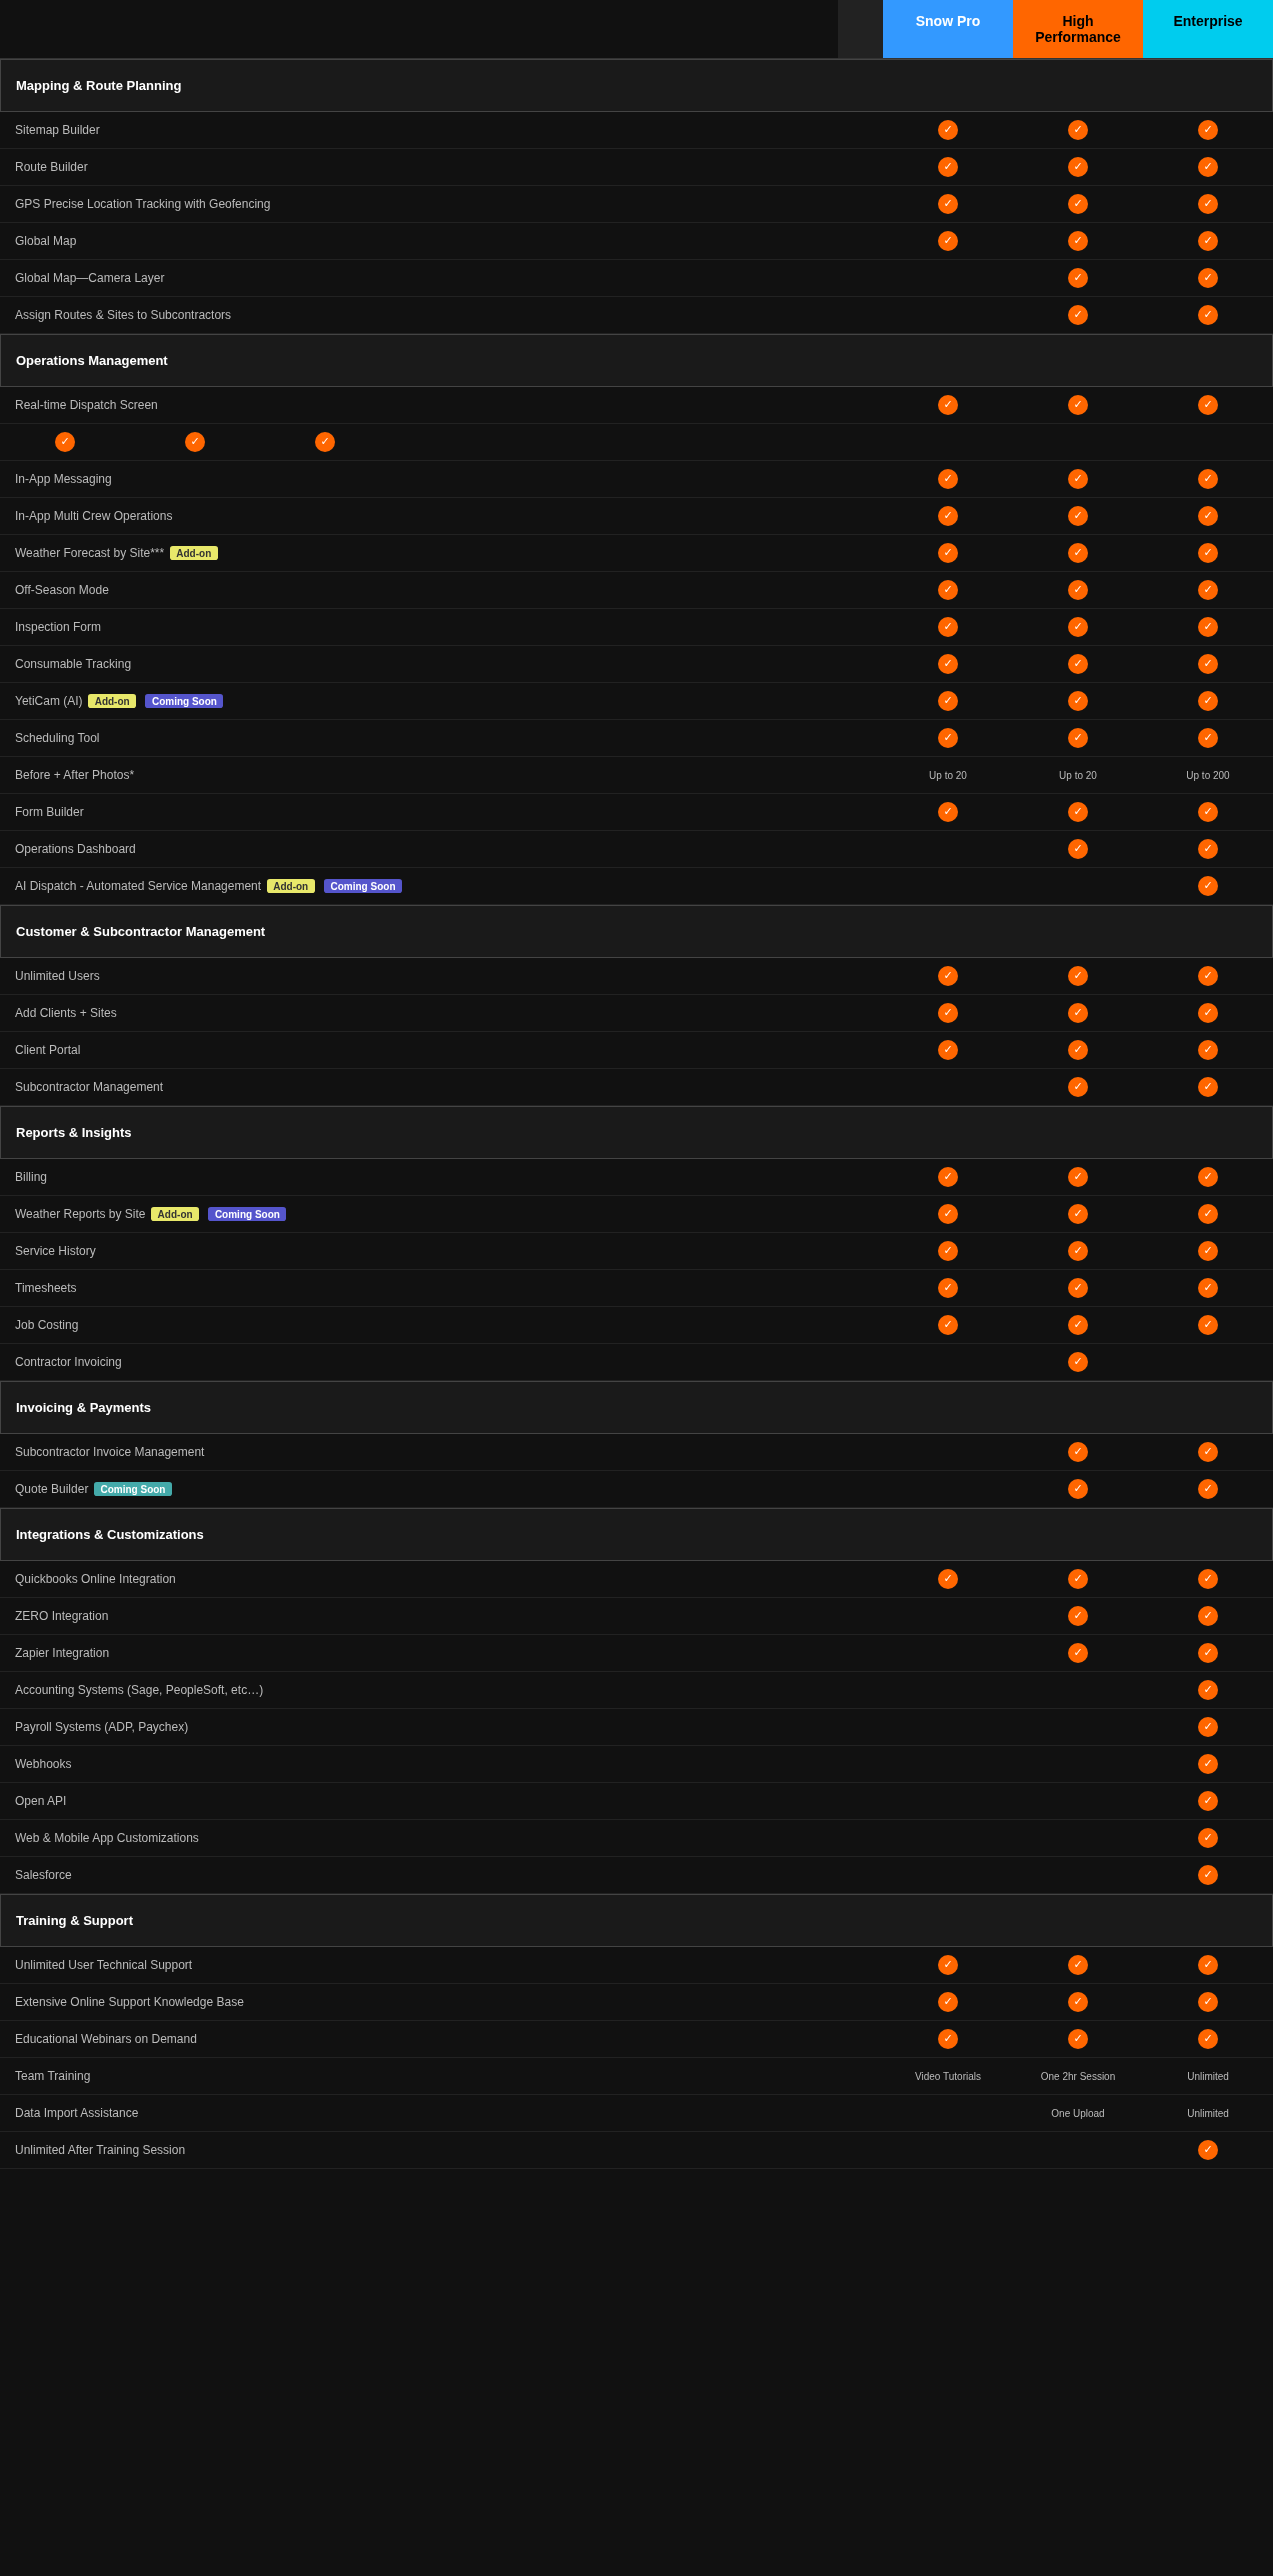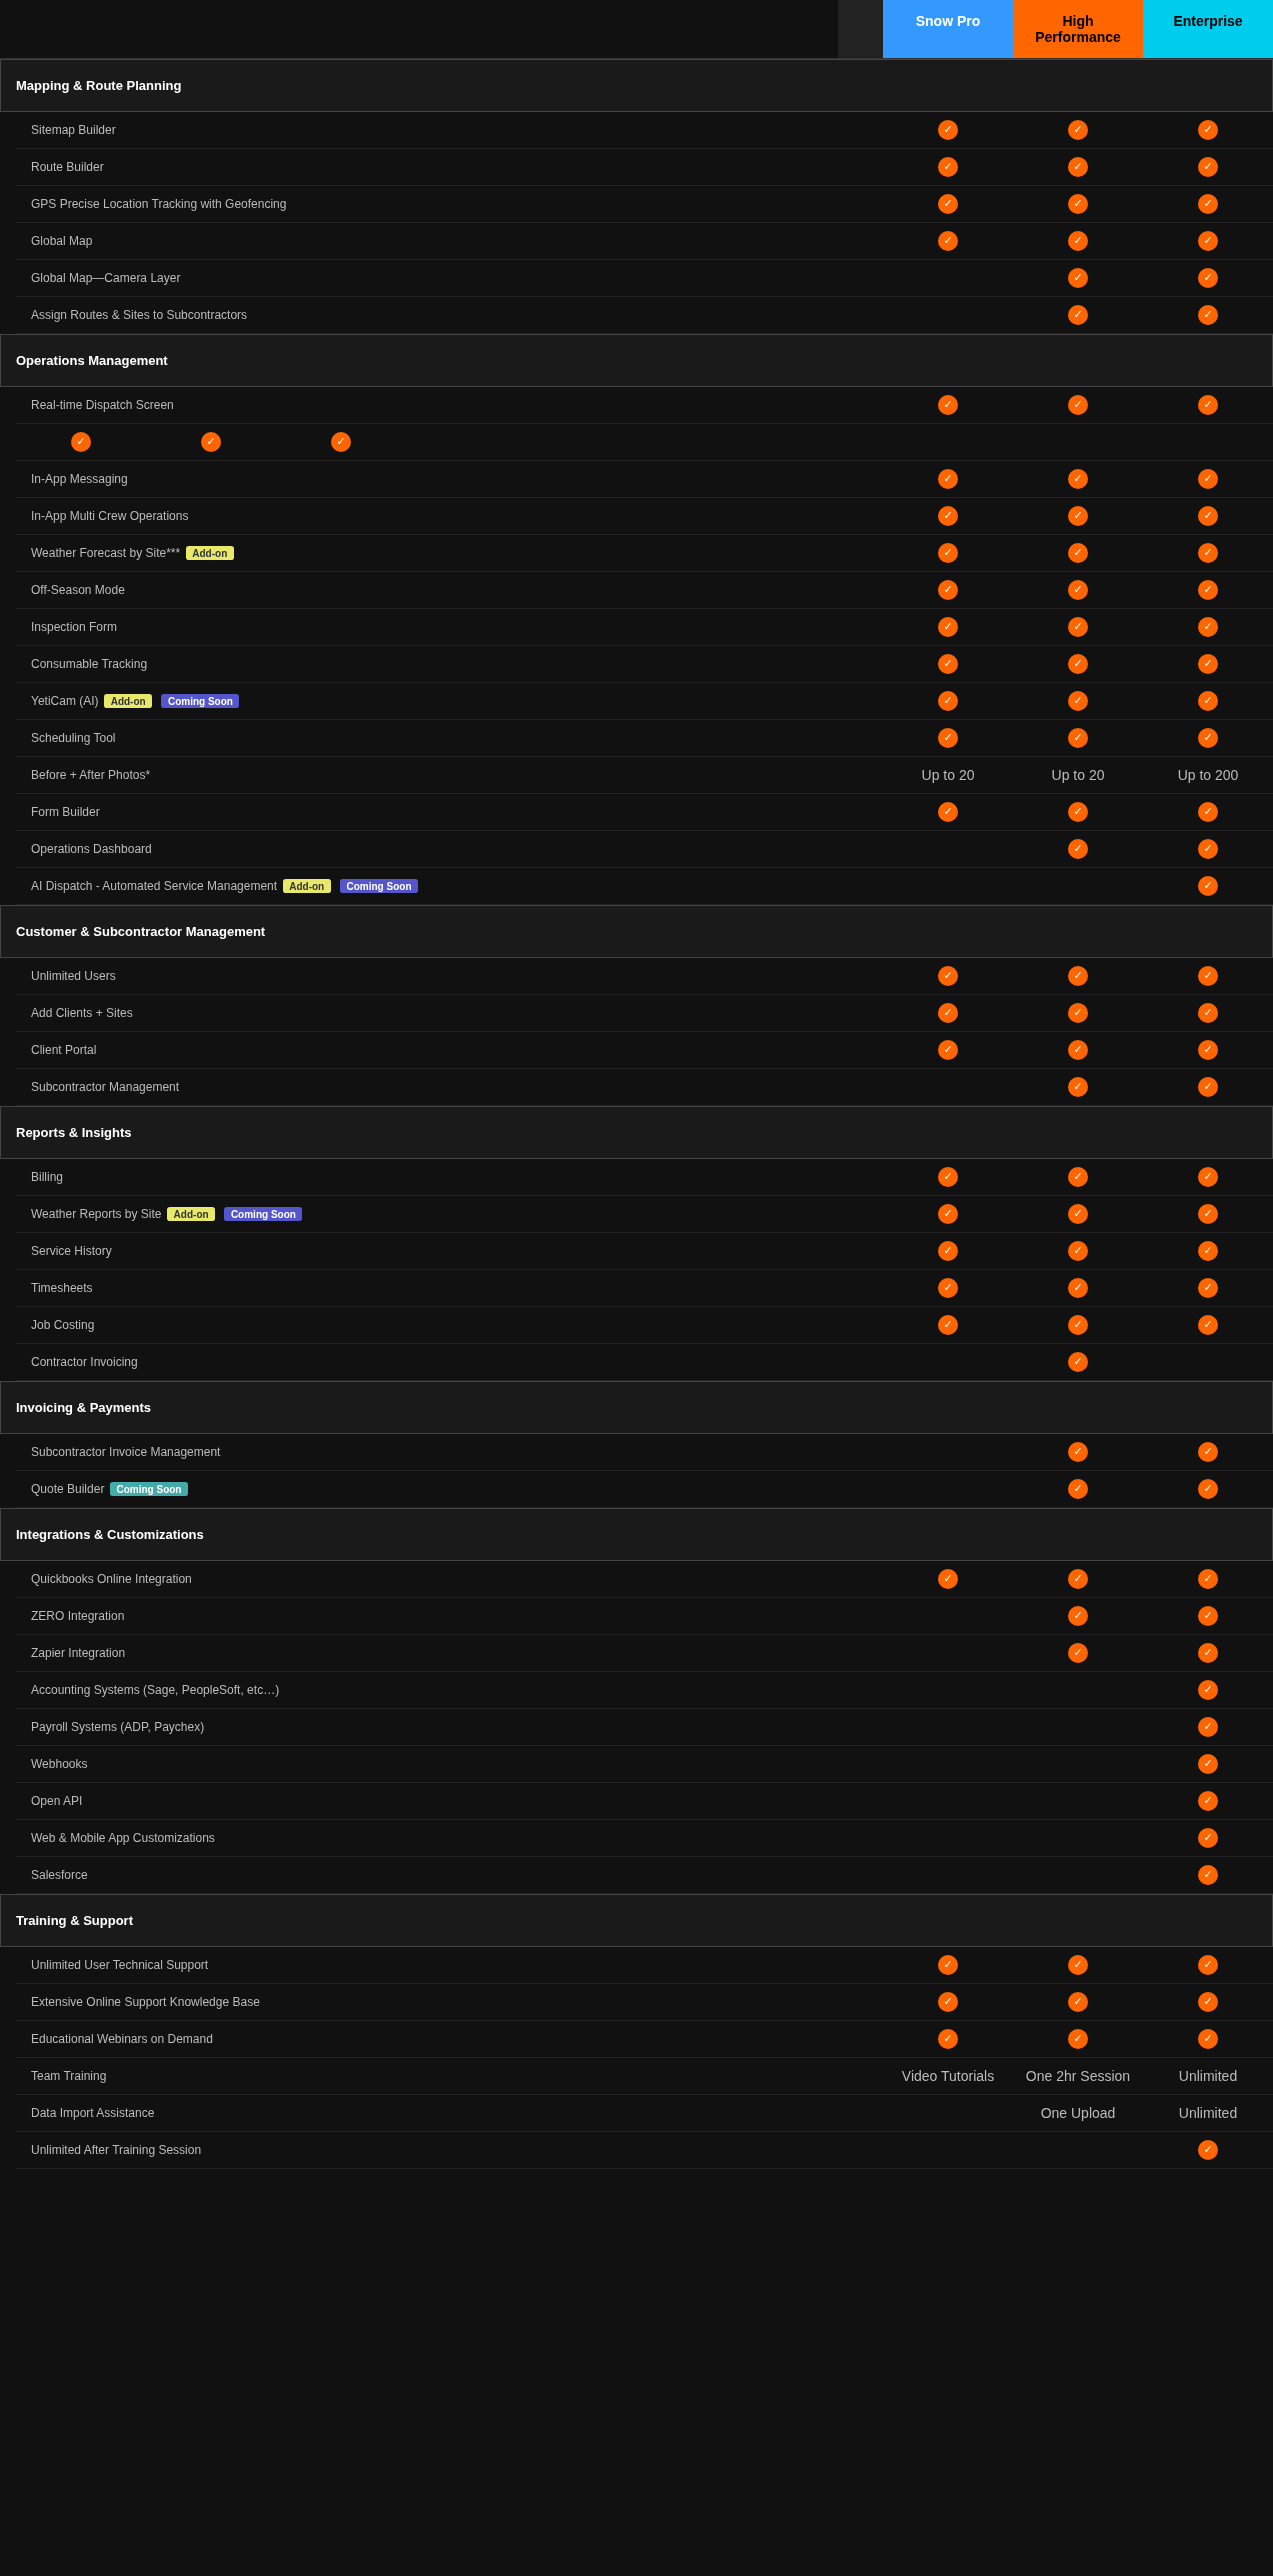--- a/index.html
+++ b/index.html
@@ -41,21 +41,20 @@
       font-weight: bold;
       color: #fff;
     }
 
     .feature-row {
       display: flex;
       align-items: center;
       border-bottom: 0.9px solid #222;
       min-height: 37px;
       background: #111;
-      margin-left: 16px;
     }
 
     .feature-name {
       flex: 1;
       padding: 7.4px 15px;
       display: flex;
       align-items: center;
       gap: 5.6px;
       color: #bbb;
     }
@@ -88,21 +87,21 @@
       font-size: 10px;
       font-weight: bold;
       margin-right: 3.7px;
     }
     .badge-addon { background: #e8e86a; color: #333; }
     .badge-coming-soon { background: #5555cc; color: #fff; }
     .badge-coming-soon-teal { background: #44aaaa; color: #fff; }
 
     .text-value {
       color: #bbb;
-      font-size: 14px;
+      font-size: 10px;
     }
   </style>
 </head>
 <body>
 
 <div id="app">
     <div class="header-row">
   <div class="header-spacer"></div>
       <div class="header-col snow-pro">Snow Pro</div>
       <div class="header-col high-performance">High Performance</div>

